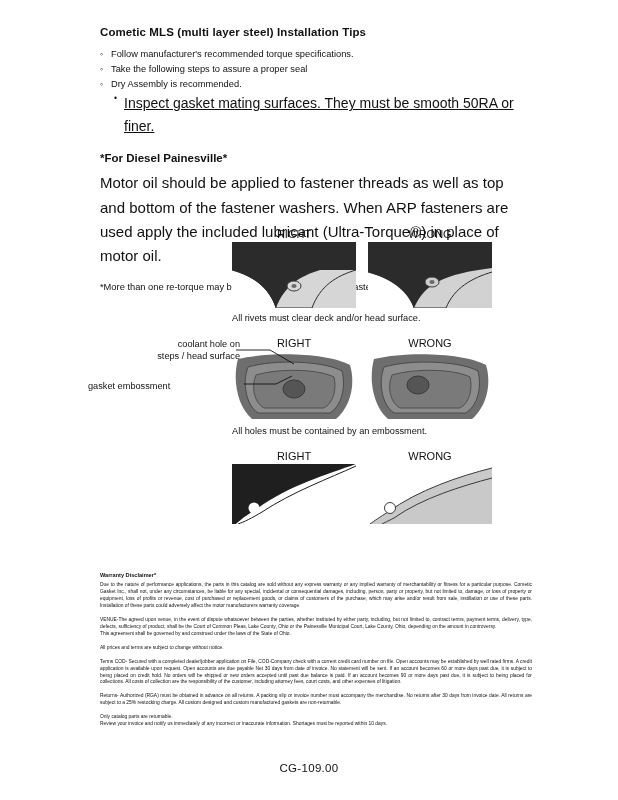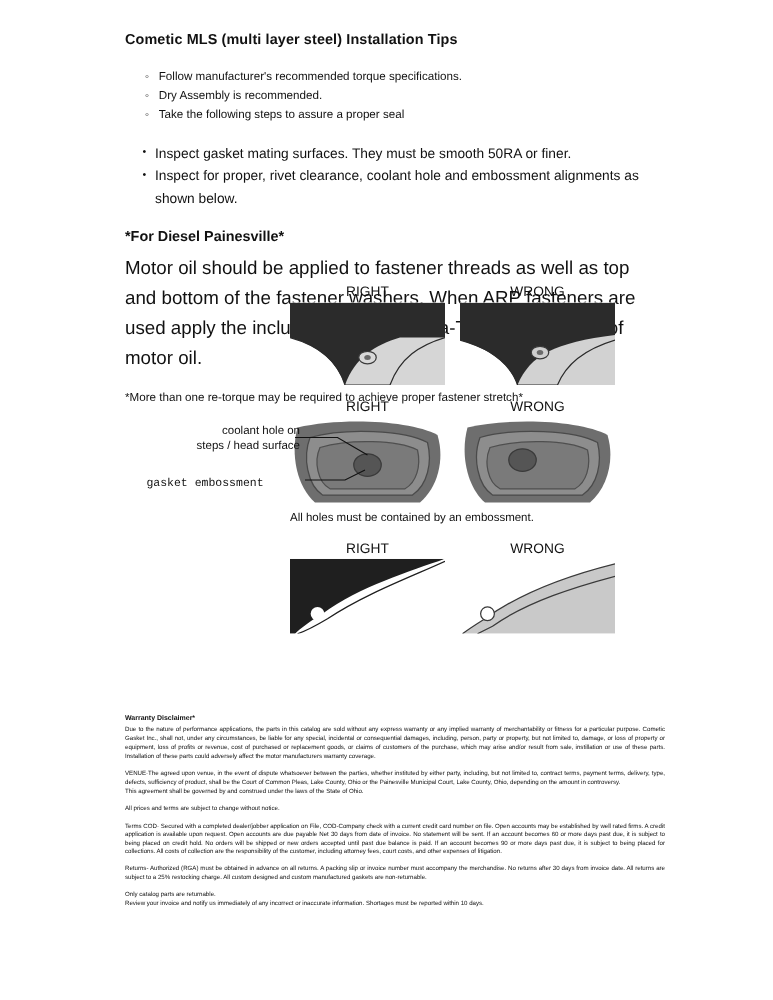--- a/index.html
+++ b/index.html
@@ -21,42 +21,43 @@
     left:100px;top:26px;width:430px;
   }
   h1.title{
     font-size:11.5px;
     font-weight:bold;
     margin:0 0 9px 0;
     letter-spacing:.1px;
   }
   ul.bullets{
     list-style:none;
-    margin:16px;padding:0;
+    margin:0;padding:0;
   }
   ul.bullets > li{
     font-size:9.3px;
     line-height:1.62;
     padding-left:11px;
     position:relative;
   }
   ul.bullets > li:before{
     content:"\25E6";
     position:absolute;left:0;top:0;
     font-size:9px;
   }
   ul.sub{
     list-style:none;
     margin:0;padding:0 0 0 14px;
   }
   ul.sub > li{
-    font-size:11px;
+    font-size:14px;
     line-height:1.62;
     padding-left:10px;
     position:relative;
+    text-decoration:underline;
   }
   ul.sub > li:before{
     content:"\2022";
     position:absolute;left:0;top:0;
     font-size:8.5px;
   }
   h2.sub-title{
     font-size:11.5px;
     font-weight:bold;
     margin:15px 0 7px 0;
@@ -103,23 +104,22 @@
     left:110px;top:338px;
     width:130px;
     text-align:right;
     font-size:9.2px;
     line-height:1.35;
   }
   .callout2{
     position:absolute;
     left:88px;top:381px;
     width:152px;
-    text-align:center;
+    text-align:left;
     font-size:9.2px;
-    font-family:Liberation Mono, monospace;
   }
   .leader{position:absolute;}
 
   
   .warranty{
     position:absolute;
     left:100px;top:572px;width:432px;
   }
   .warranty h3{
     font-size:5.6px;
@@ -144,26 +144,25 @@
 </head>
 <body>
 
 <div class="page">
 
   <div class="content">
     <h1 class="title">Cometic MLS (multi layer steel) Installation Tips</h1>
 
     <ul class="bullets">
       <li>Follow manufacturer's recommended torque specifications.</li>
+      <li>Take the following steps to assure a proper seal</li>
       <li>Dry Assembly is recommended.</li>
-      <li>Take the following steps to assure a proper seal</li>
     </ul>
     <ul class="sub">
       <li>Inspect gasket mating surfaces.  They must be smooth 50RA or finer.</li>
-      <li>Inspect for proper, rivet clearance, coolant hole and embossment alignments as shown below.</li>
     </ul>
 
     <h2 class="sub-title">*For Diesel Painesville*</h2>
     <p class="para">Motor oil should be applied to fastener threads as well as top and bottom of the fastener washers. When ARP fasteners are used apply the included lubricant (Ultra-Torque®) in place of motor oil.</p>
     <p class="note">*More than one re-torque may be required to achieve proper fastener stretch*</p>
   </div>
 
   <div class="figures">
 
     <div class="figrow">
@@ -186,20 +185,21 @@
           <svg width="124" height="66" viewBox="0 0 124 66">
             <rect x="0" y="0" width="124" height="66" fill="#ffffff"></rect>
             <path d="M0 0 H124 V30 C104 36 86 46 78 66 H46 C38 46 20 36 0 30 Z" fill="#2b2b2b"></path>
             <path d="M46 66 C56 42 76 32 124 26 V66 Z" fill="#d2d2d2"></path>
             <path d="M0 30 C22 36 40 46 46 66 H78 C86 46 104 36 124 30" fill="none" stroke="#2b2b2b" stroke-width="1"></path>
             <ellipse cx="64" cy="40" rx="7" ry="5" fill="#cfcfcf" stroke="#3a3a3a" stroke-width="1"></ellipse>
             <ellipse cx="64" cy="40" rx="2.6" ry="2" fill="#6a6a6a"></ellipse>
           </svg>
         </div>
       </div>
+      <p class="fig-cap">All rivets must clear deck and/or head surface.</p>
     </div>
 
     <div class="figrow" style="margin-top:12px;">
       <div class="fig-labels">
         <span>RIGHT</span>
         <span>WRONG</span>
       </div>
       <div class="fig-pair">
         <div class="fig-box" style="height:70px;">
           <svg width="124" height="70" viewBox="0 0 124 70">
@@ -264,13 +264,14 @@
     <p>Due to the nature of performance applications, the parts in this catalog are sold without any express warranty or any implied warranty of merchantability or fitness for a particular purpose.  Cometic Gasket Inc., shall not, under any circumstances, be liable for any special, incidental or consequential damages, including, person, party or property, but not limited to, damage, or loss of property or equipment, loss of profits or revenue, cost of purchased or replacement goods, or claims of customers of the purchase, which may arise and/or result from sale, instillation or use of these parts.  Installation of these parts could adversely affect the motor manufacturers warranty coverage.</p>
     <p style="white-space:pre-line;">VENUE-The agreed upon venue, in the event of dispute whatsoever between the parties, whether instituted by either party, including, but not limited to, contract terms, payment terms, delivery, type, defects, sufficiency of product, shall be the Court of Common Pleas, Lake County, Ohio or the Painesville Municipal Court, Lake County, Ohio, depending on the amount in controversy.
 This agreement shall be governed by and construed under the laws of the State of Ohio.</p>
     <p>All prices and terms are subject to change without notice.</p>
     <p>Terms COD- Secured with a completed dealer/jobber application on File, COD-Company check with a current credit card number on file.  Open accounts may be established by well rated firms.  A credit application is available upon request.  Open accounts are due payable Net 30 days from date of invoice.  No statement will be sent.  If an account becomes 60 or more days past due, it is subject to being placed on credit hold.  No orders will be shipped or new orders accepted until past due balance is paid.  If an account becomes 90 or more days past due, it is subject to being placed for collections.  All costs of collection are the responsibility of the customer, including attorney fees, court costs, and other expenses of litigation.</p>
     <p>Returns- Authorized (RGA) must be obtained in advance on all returns.  A packing slip or invoice number must accompany the merchandise.  No returns after 30 days from invoice date.  All returns are subject to a 25% restocking charge.  All custom designed and custom manufactured gaskets are non-returnable.</p>
     <p style="white-space:pre-line;">Only catalog parts are returnable.
 Review your invoice and notify us immediately of any incorrect or inaccurate information.  Shortages must be reported within 10 days.</p>
   </div>
 
+  <div class="docnum">CG-109.00</div>
 </div>
 
 </body></html>

